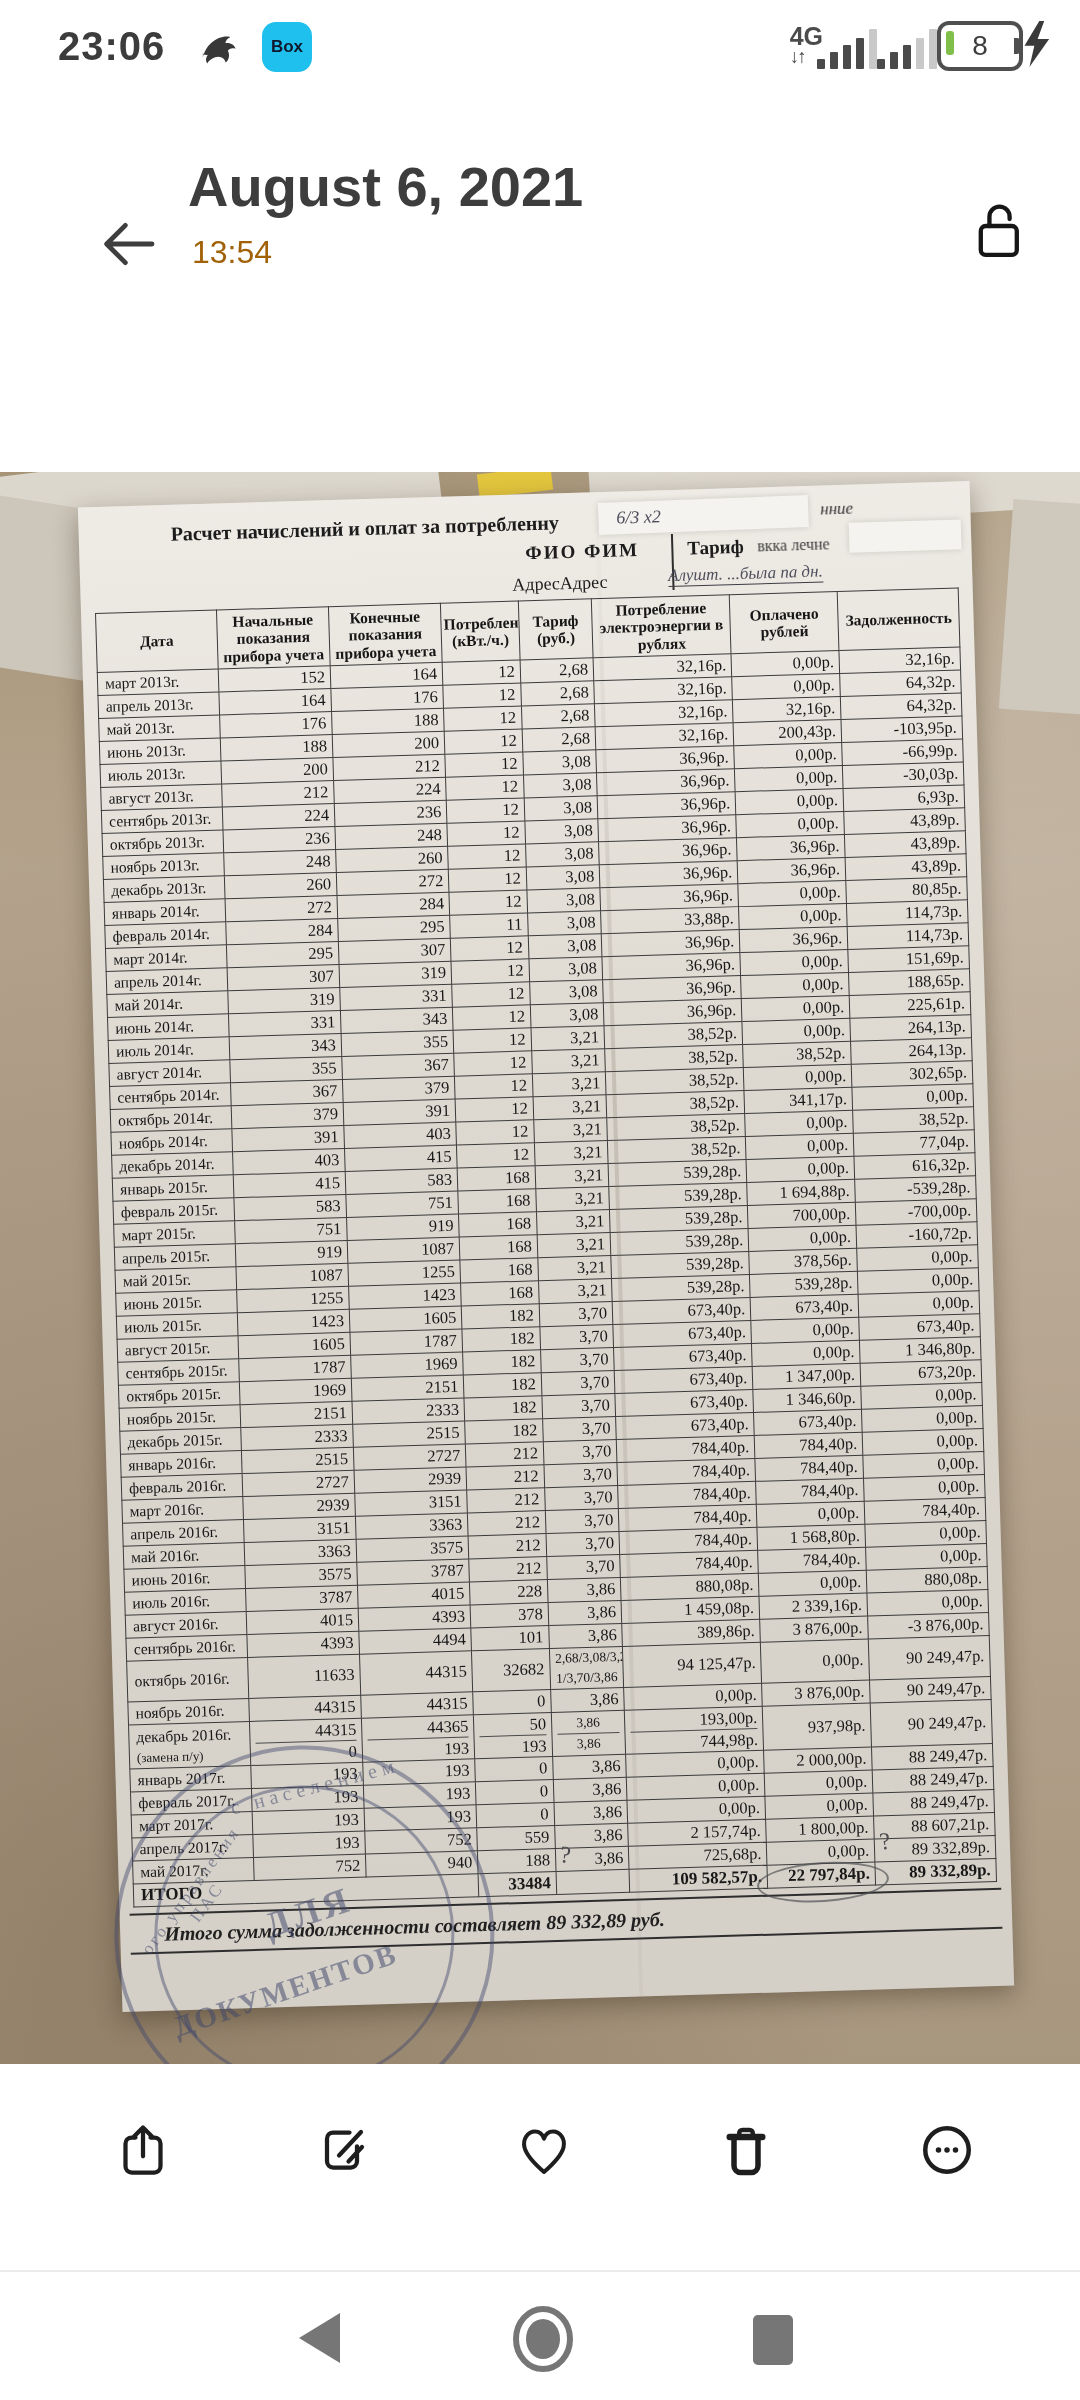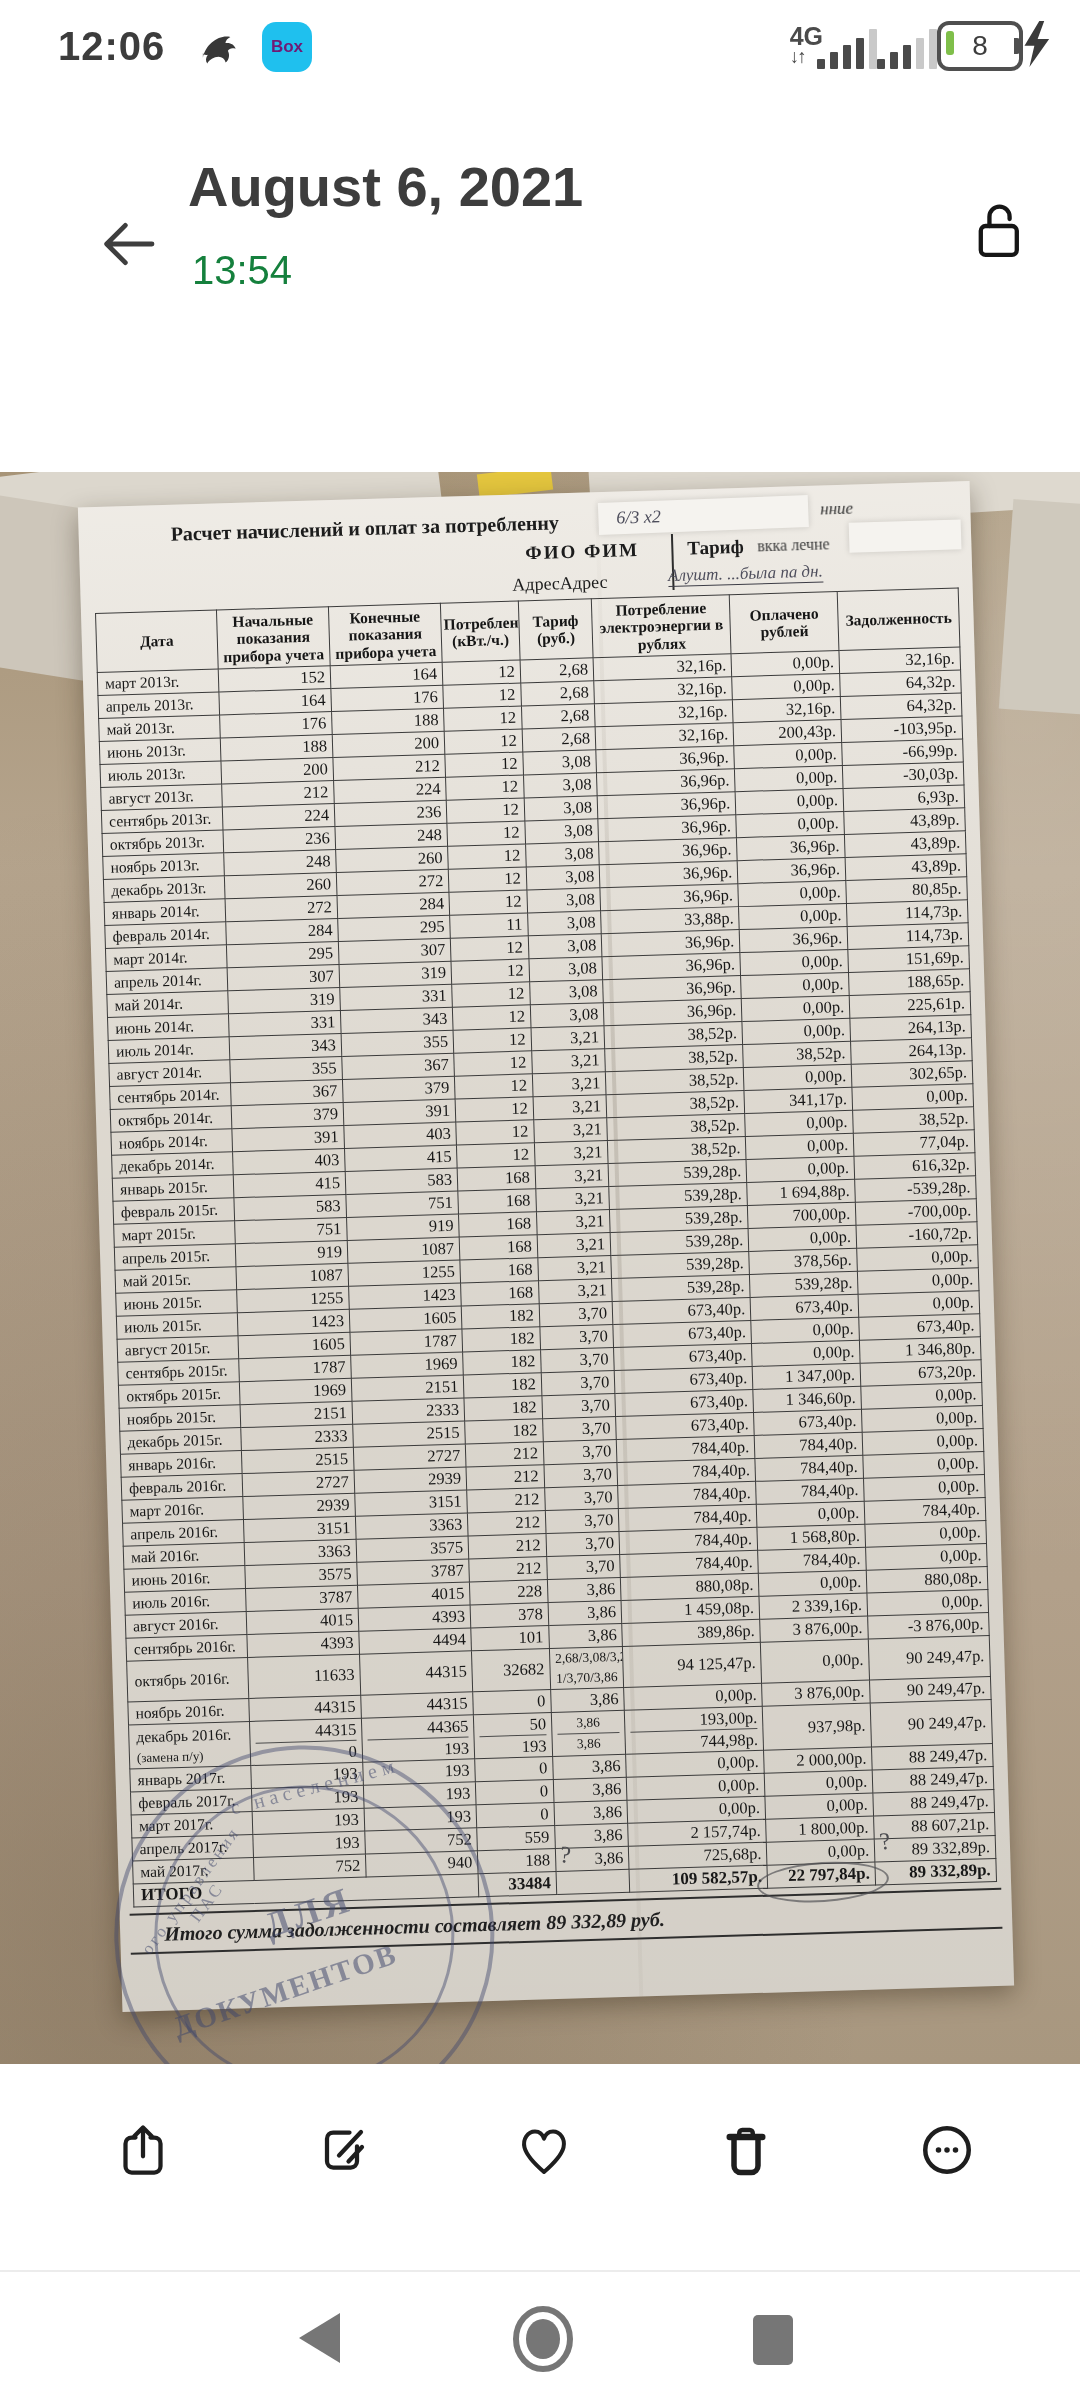--- a/index.html
+++ b/index.html
@@ -4,38 +4,38 @@
 <style>
   html,body{margin:0;padding:0;width:1080px;height:2400px;background:#fff;overflow:hidden;
     font-family:"Liberation Sans",sans-serif;-webkit-font-smoothing:antialiased;}
   .screen{position:relative;width:1080px;height:2400px;background:#fff;}
 
   
   .status-bar{position:absolute;left:0;top:0;width:1080px;height:92px;}
   .sb-time{position:absolute;left:58px;top:24px;font-size:40px;font-weight:600;color:#3c3c3c;letter-spacing:1px;}
   .sb-dolphin{position:absolute;left:196px;top:26px;}
   .sb-box{position:absolute;left:262px;top:22px;width:50px;height:50px;border-radius:14px;background:#1fc0ee;
-    color:#701a75;font-size:17px;font-weight:bold;display:flex;align-items:center;justify-content:center;}
+    color:#0f172a;font-size:17px;font-weight:bold;display:flex;align-items:center;justify-content:center;}
   .sb-right{position:absolute;right:28px;top:0;height:92px;display:flex;align-items:center;}
   .net-lbl{position:relative;display:flex;flex-direction:column;align-items:flex-start;margin-right:-6px;}
   .net-4g{font-size:25px;font-weight:bold;color:#4b4b4b;line-height:22px;}
   .net-arrows{font-size:19px;color:#4b4b4b;letter-spacing:-2px;line-height:20px;}
   .sig{display:flex;align-items:flex-end;gap:5px;height:46px;}
   .sig i{display:block;width:8px;background:#4a4a4a;border-radius:1px;}
   .sig i.off{background:#c9c9c9;}
   .batt{position:relative;width:78px;height:42px;border:4px solid #4f4f4f;border-radius:12px;display:flex;align-items:center;justify-content:center;}
   .batt .lvl{font-size:28px;color:#3d3d3d;}
   .batt .juice{position:absolute;left:5px;top:6px;width:8px;height:24px;background:#7fbf4a;border-radius:3px;}
   .batt-nub{width:6px;height:16px;background:#4f4f4f;border-radius:0 3px 3px 0;margin-left:-9px;}
 
   
   .ph-header{position:absolute;left:0;top:92px;width:1080px;height:240px;background:#fff;}
   .back-btn{position:absolute;left:96px;top:120px;width:64px;height:64px;}
   .ph-title{position:absolute;left:188px;top:62px;font-size:56px;font-weight:600;color:#3d3d3d;}
-  .ph-sub{position:absolute;left:192px;top:156px;font-size:40px;color:#15803d;}
+  .ph-sub{position:absolute;left:192px;top:142px;font-size:32px;color:#a16207;}
   .lock-btn{position:absolute;left:968px;top:104px;width:64px;height:72px;}
 
   
   .photo{position:absolute;left:0;top:472px;width:1080px;height:1592px;overflow:hidden;
     background:#b09e88;
     background-image:
       radial-gradient(ellipse at 10% 92%, rgba(92,72,50,.30), transparent 55%),
       radial-gradient(ellipse at 95% 15%, rgba(255,255,255,.22), transparent 45%),
       linear-gradient(180deg,#a79477 0%,#b5a48d 25%,#b2a08a 70%,#a8977f 100%);}
   .scrap{position:absolute;background:#d8d3c8;}
@@ -112,21 +112,21 @@
   
   .nav-bar{position:absolute;left:0;top:2284px;width:1080px;height:116px;background:#fff;}
   .nav{position:absolute;top:26px;background:none;border:none;padding:0;}
 </style>
 </head>
 <body>
 
 <div class="screen">
 
   <div class="status-bar">
-    <span class="sb-time">12:06</span>
+    <span class="sb-time">23:06</span>
     <span class="sb-dolphin">
       <svg width="44" height="44" viewBox="0 0 32 32">
           <path fill="#383838" d="M5 23 C7 13 17 6 25 8 c-2 1-3.4 2.6-3.6 4.4 3.4-.6 6.6 1 7.4 4.2 -2.6-.8-4.6-.2-5.6 1.4 1.6 3.2.8 6.6-1.6 8.6 -.8-2.6-2.6-4.2-5.2-4.2 -3.4 0-6.6 2.2-8.2 4.8 -1.4-1.6-1.2-4 .4-6.2 -2.4.6-4-.8-3.6-2z"></path>
         </svg>
     </span>
     <div class="sb-box">
       <span>Box</span>
     </div>
     <div class="sb-right">
       <div class="net-lbl">

